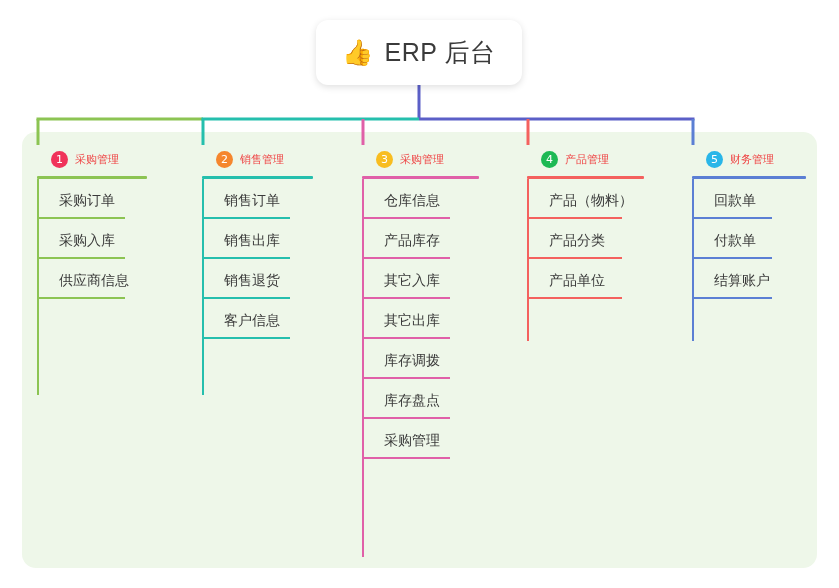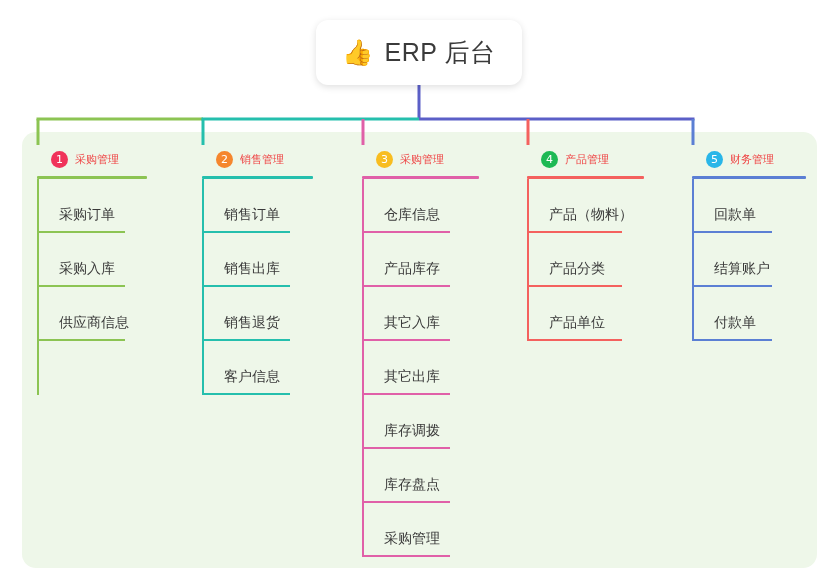--- a/index.html
+++ b/index.html
@@ -113,21 +113,21 @@
     margin-top: 0;
   }
   .spine {
     position: absolute;
     left: 0;
     top: 0;
     width: 2px;
   }
   .leaf {
     position: relative;
-    height: 54px;
+    height: 40px;
   }
   .leaf-label {
     position: absolute;
     left: 22px;
     bottom: 9px;
     font-size: 14px;
     color: #3a3a3a;
     white-space: nowrap;
   }
   .leaf-rule {
@@ -276,24 +276,24 @@
           <span class="branch-title">财务管理</span>
         </div>
         <div class="branch-rule" style="background: rgb(91, 127, 212); width: 114px;"></div>
         <div class="leaf-list">
           <div class="spine" style="background: rgb(91, 127, 212); height: 162px;"></div>
           <div class="leaf">
             <span class="leaf-label">回款单</span>
             <div class="leaf-rule" style="background: rgb(91, 127, 212); width: 80px;"></div>
           </div>
           <div class="leaf">
+            <span class="leaf-label">付款单</span>
+            <div class="leaf-rule" style="background: rgb(91, 127, 212); width: 80px;"></div>
+          </div>
+          <div class="leaf">
             <span class="leaf-label">结算账户</span>
             <div class="leaf-rule" style="background: rgb(91, 127, 212); width: 80px;"></div>
           </div>
-          <div class="leaf">
-            <span class="leaf-label">付款单</span>
-            <div class="leaf-rule" style="background: rgb(91, 127, 212); width: 80px;"></div>
-          </div>
         </div>
       </div>
     </div>
 
 </div>
 
 </body></html>

